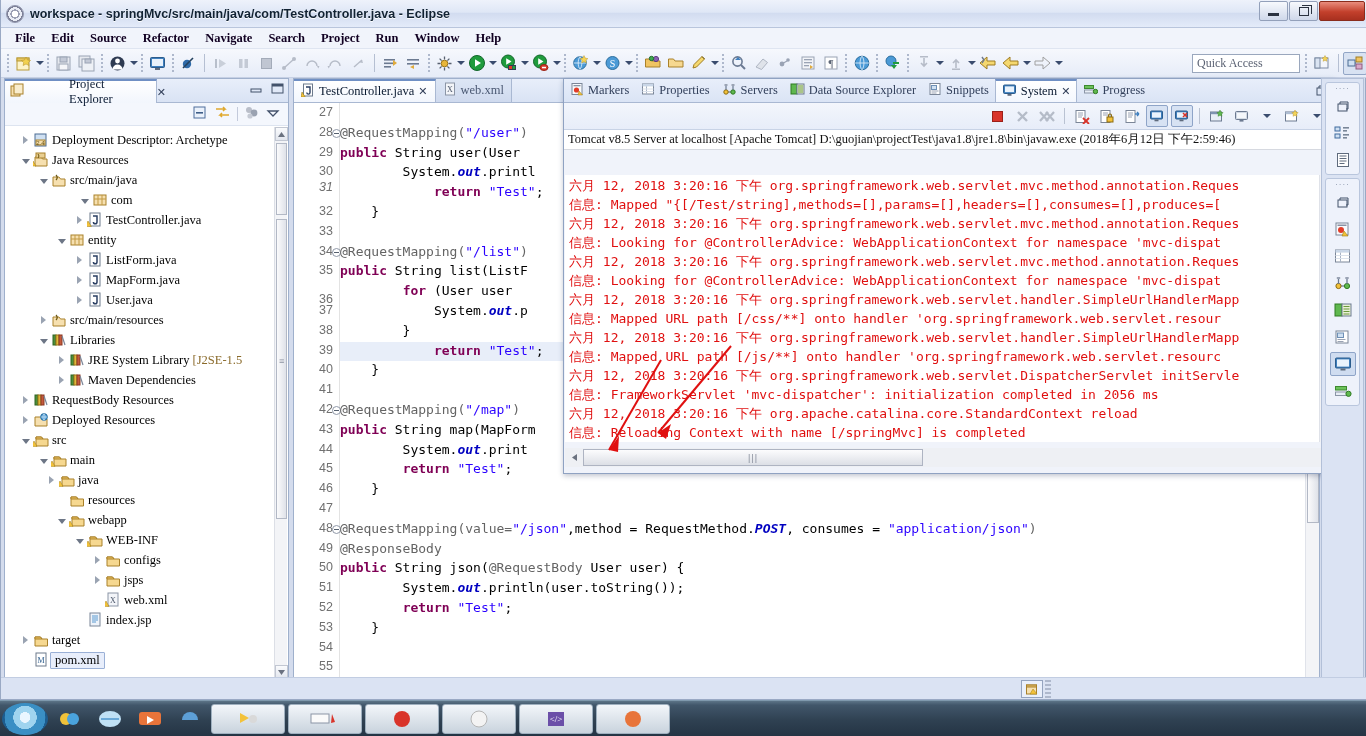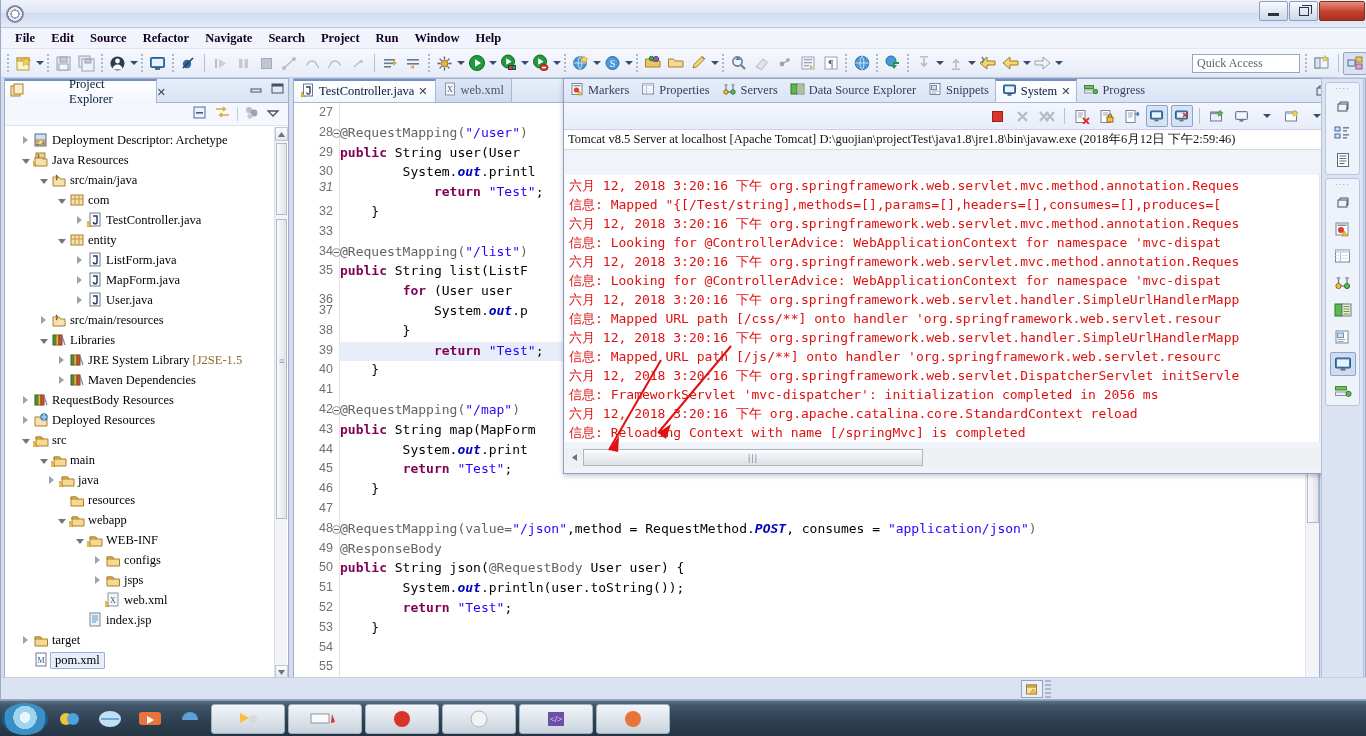--- a/index.html
+++ b/index.html
@@ -340,20 +340,21 @@
       </div>
     <div class="bg-tab" style="left:1014px;width:150px;">
         <span class="dot" style="background:#76b6ec;"></span>
       </div>
   </div>
 
   <div class="win-frame">
 
     <div class="titlebar">
       <span class="title-icon"></span>
+      <span class="title-text">workspace - springMvc/src/main/java/com/TestController.java - Eclipse</span>
       <div class="win-btns">
         <div class="win-btn">
             <span class="min-bar"></span>
           </div>
         <div class="win-btn">
             <span class="restore"></span>
           </div>
         <div class="win-btn close"></div>
       </div>
     </div>
@@ -738,21 +739,21 @@
             <div class="tree-row" style="padding-left: 32px;">
               <span class="arrow open"></span>
               <span class="ico">
                 <svg width="16" height="16">
                   <path d="M2 5 h6 l1.5 2 H14 v7 H2z" fill="#f6e0b0" stroke="#a9812a"></path>
                   <path d="M5 3 q2.5 2.5 0 5" stroke="#6b5410" fill="none" stroke-width="1.2"></path>
                 </svg>
               </span>
               <span class="lbl">src/main/java</span>
             </div>
-            <div class="tree-row" style="padding-left: 50px; text-align: center;">
+            <div class="tree-row" style="padding-left: 73px; text-align: center;">
               <span class="arrow open"></span>
               <span class="ico">
                 <svg width="16" height="16">
                   <rect x="2" y="3" width="12" height="10" fill="#f6e0b0" stroke="#a9812a"></rect>
                   <path d="M2 7h12M6 3v10M10 3v10" stroke="#c29a45"></path>
                 </svg>
               </span>
               <span class="lbl">com</span>
             </div>
             <div class="tree-row" style="padding-left: 68px;">

